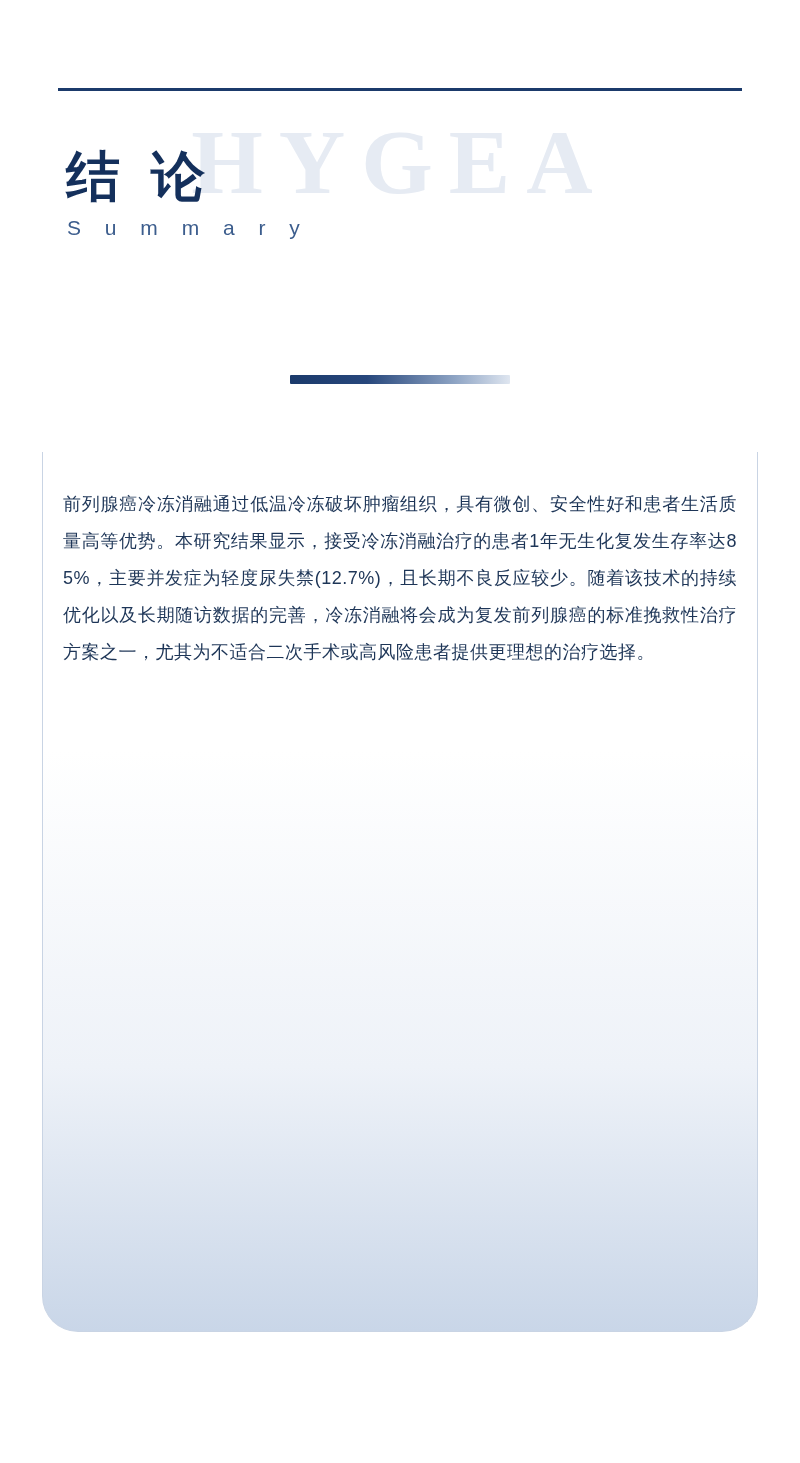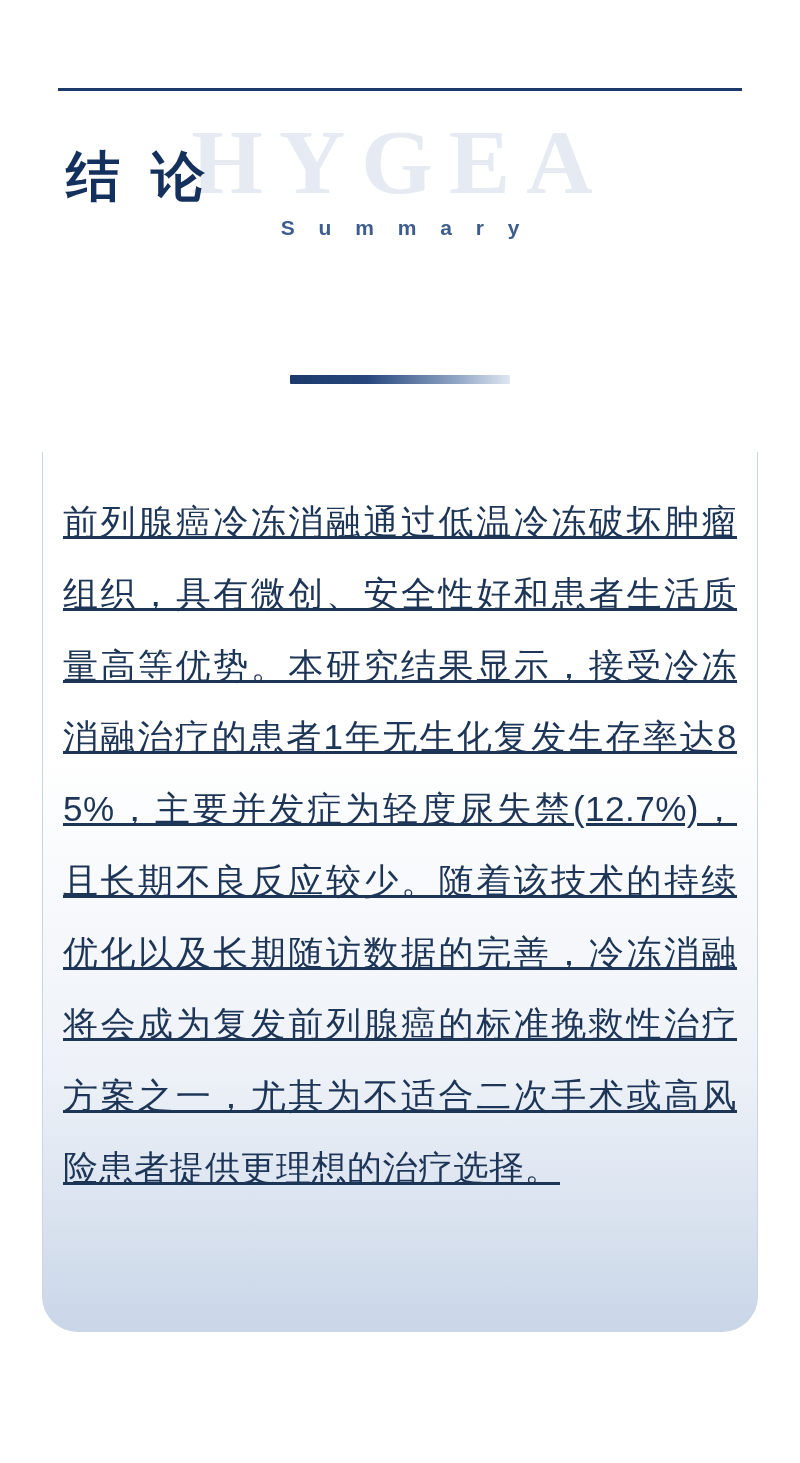--- a/index.html
+++ b/index.html
@@ -64,26 +64,25 @@
     letter-spacing: 8px;
     color: #14305c;
     line-height: 1.2;
     text-indent: 8px;
   }
   .title-en {
     position: absolute;
     top: 128px;
     left: 0;
     width: 684px;
-    text-align: center;
+    text-align: left;
     font-size: 21px;
     letter-spacing: 9px;
     color: #3c5d8d;
     text-indent: 9px;
-    font-weight: bold;
   }
 
   
   .accent-bar {
     position: absolute;
     top: 375px;
     left: 290px;
     width: 220px;
     height: 9px;
     background: linear-gradient(to right, #1b3a6b 0%, #27477c 35%, #8ea4c4 75%, #dfe6f0 100%);
@@ -98,27 +97,26 @@
     width: 716px;
     height: 880px;
     box-sizing: border-box;
     border: 1px solid #c9d4e4;
     border-radius: 0 0 36px 36px;
     border-top: none;
     background: linear-gradient(to bottom, #ffffff 0%, #ffffff 34%, #eef2f8 70%, #c9d6e8 100%);
     padding: 34px 20px 0 20px;
   }
   .body-text {
-    font-size: 35px;
+    font-size: 18px;
     line-height: 2.05;
     color: #1d3557;
     letter-spacing: 0.5px;
     text-align: justify;
     word-break: break-all;
-    text-decoration: underline;
   }
 </style>
 </head>
 <body>
 
 <div class="page">
 
   <div class="header">
     <div class="header-rule"></div>
     <div class="watermark">HYGEA</div>

